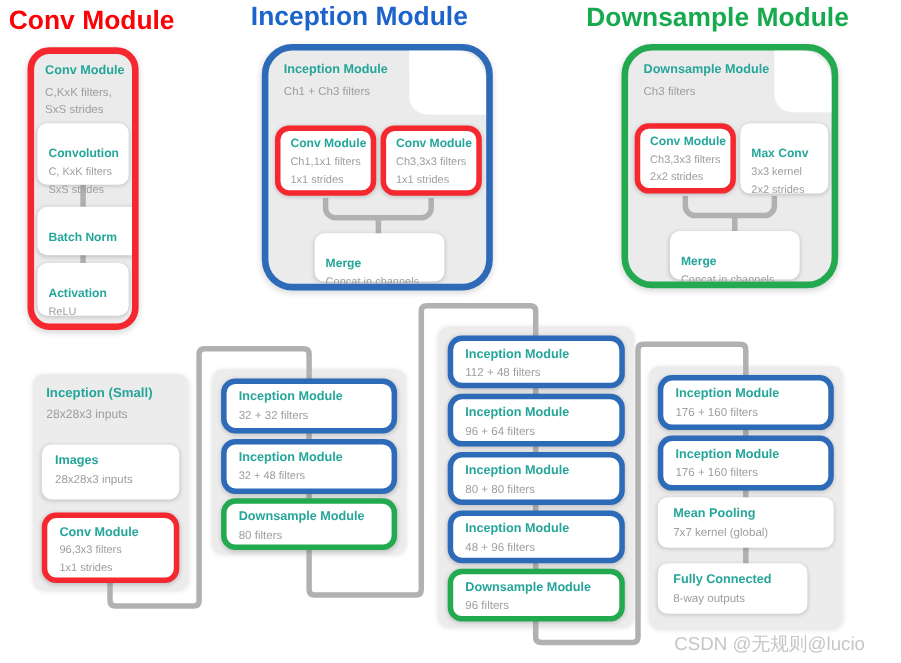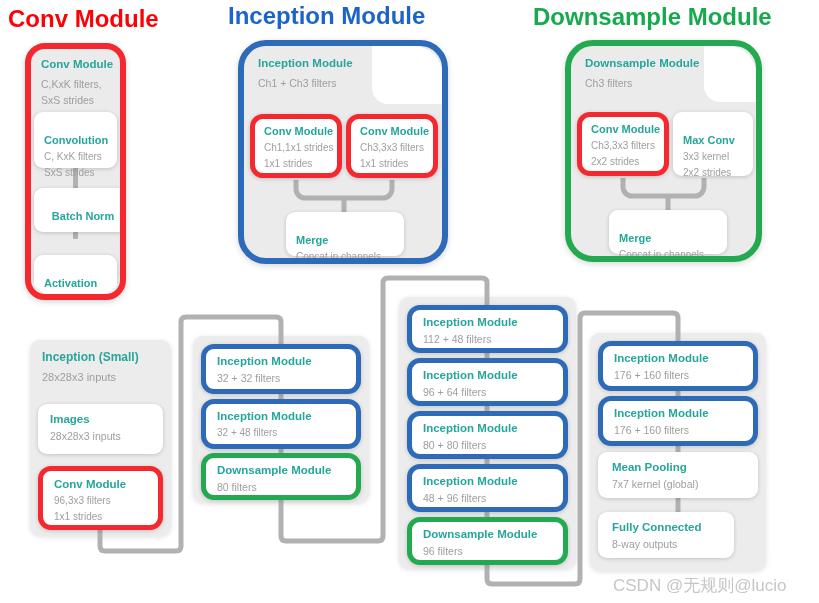--- a/index.html
+++ b/index.html
@@ -60,40 +60,40 @@
       <div class="hdr-title" style="left:10px;top:9px;">Conv Module</div>
       <div class="hdr-sub" style="left:10px;top:27px;text-align:right;">C,KxK filters,</div>
       <div class="hdr-sub" style="left:10px;top:43px;">SxS strides</div>
 
       <div class="card" style="left:3px;top:63px;width:83px;height:56px;">
         <div class="t">Convolution</div>
         <div class="s">C, KxK filters</div>
         <div class="s">SxS strides</div>
       </div>
       <div class="vconn" style="left:42px;top:119px;height:20px;"></div>
-      <div class="card" style="left:3px;top:139px;width:98px;height:31px;text-align:center;">
+      <div class="card" style="left:3px;top:139px;width:98px;height:31px;">
         <div class="t">Batch Norm</div>
       </div>
       <div class="vconn" style="left:42px;top:170px;height:20px;"></div>
-      <div class="card" style="left:3px;top:206px;width:83px;height:48px;">
+      <div class="card" style="left:3px;top:190px;width:83px;height:48px;">
         <div class="t">Activation</div>
         <div class="s">ReLU</div>
       </div>
     </div>
   </div>
 
   <div class="module blue" style="left:238px;top:40px;width:210px;height:224px;">
     <div class="inner">
       <div class="notch" style="width:70px;height:58px;"></div>
       <div class="hdr-title" style="left:14px;top:11px;">Inception Module</div>
       <div class="hdr-sub" style="left:14px;top:29px;">Ch1 + Ch3 filters</div>
 
       <div class="card b-red" style="left:6px;top:68px;width:92px;height:64px;">
         <div class="t">Conv Module</div>
-        <div class="s">Ch1,1x1 strides</div>
+        <div class="s">Ch1,1x1 filters</div>
         <div class="s">1x1 strides</div>
       </div>
       <div class="card b-red" style="left:102px;top:68px;width:92px;height:64px;">
         <div class="t">Conv Module</div>
         <div class="s">Ch3,3x3 filters</div>
         <div class="s">1x1 strides</div>
       </div>
 
       <svg class="bracket" style="left:0;top:134px;" width="198" height="36" viewBox="0 0 198 36">
         <path d="M52,0 v9 a9,9 0 0 0 9,9 h78 a9,9 0 0 0 9,-9 v-9" fill="none" stroke="#b1b1b1" stroke-width="5"></path>

